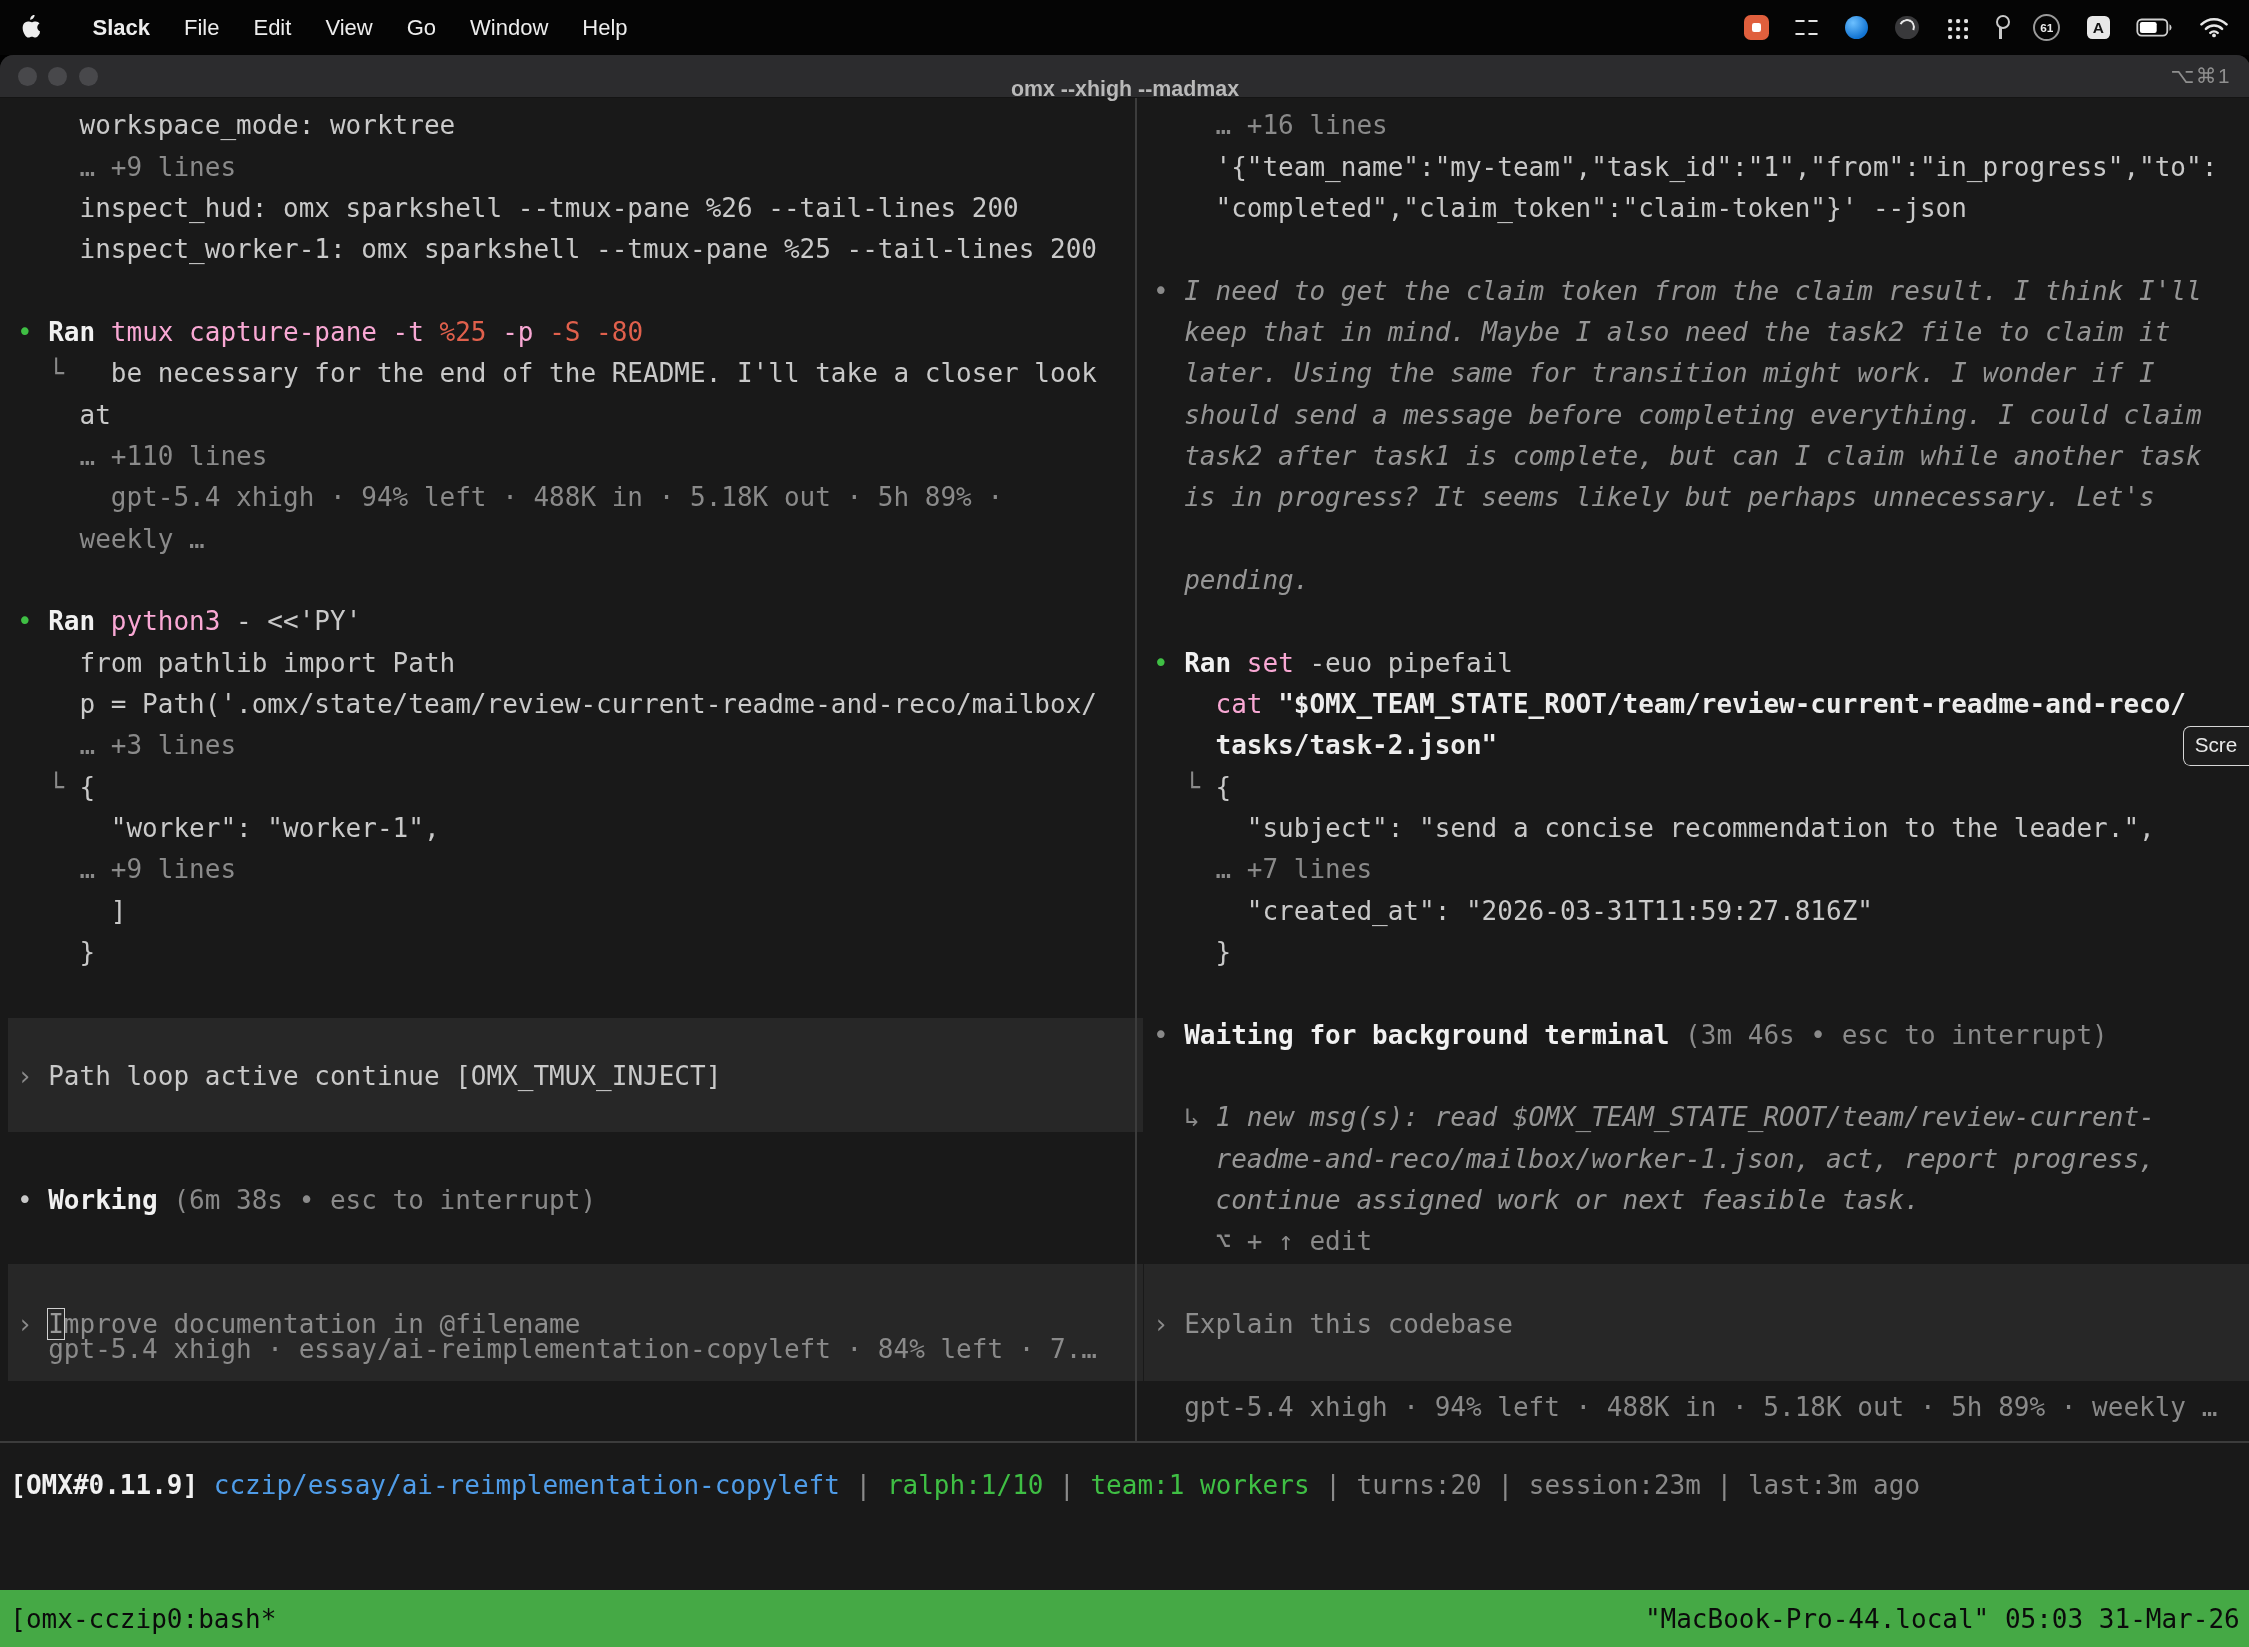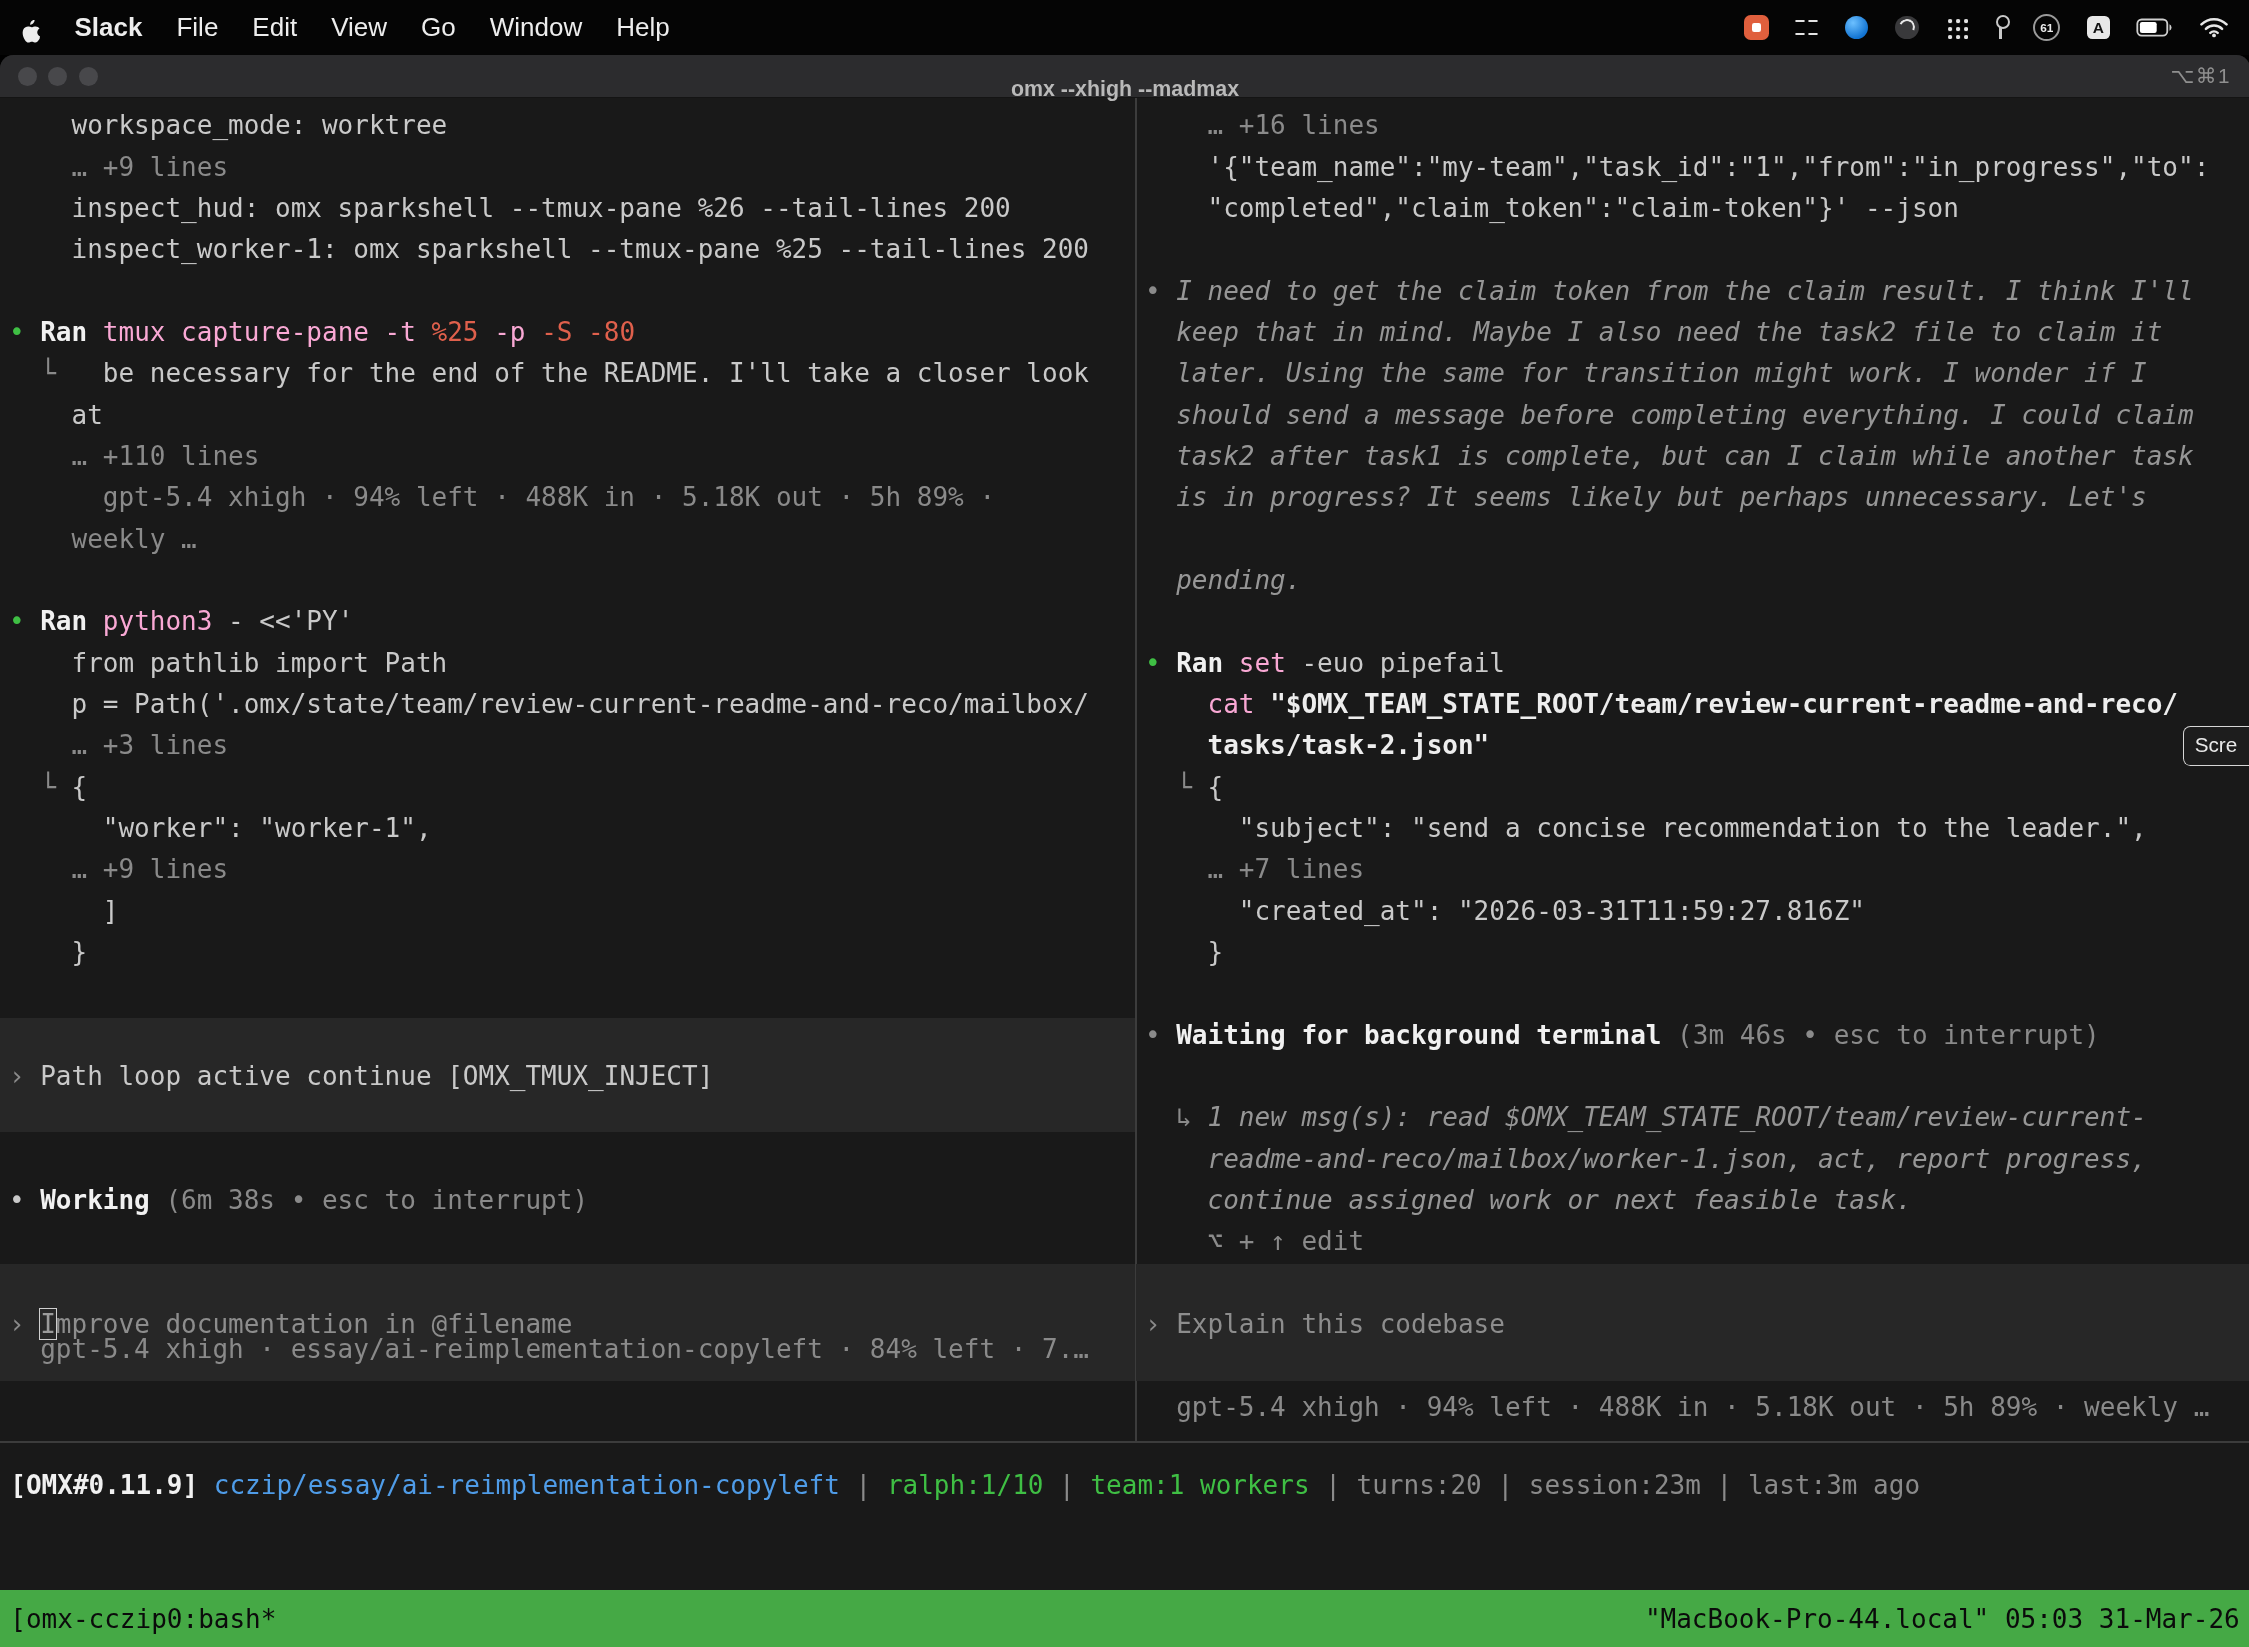--- a/index.html
+++ b/index.html
@@ -1,20 +1,20 @@
 <!DOCTYPE html>
 <html style="font-size:11.8px"><head>
 <meta charset="utf-8">
 <style>
   *{margin:0;padding:0;box-sizing:border-box;}
   html,body{width:2250px;height:1648px;background:#000;overflow:hidden;font-family:"Liberation Sans",sans-serif;}
 
   
   .menubar{position:absolute;top:0;left:0;width:2250px;height:55px;background:#050505;display:flex;align-items:center;justify-content:space-between;padding:0 22px;color:#ededed;}
-  .mb-left{display:flex;align-items:flex-end;gap:34px;font-size:26px;}
+  .mb-left{display:flex;align-items:flex-start;gap:52px;font-size:22px;}
   .menu-items{display:flex;gap:34px;}
   .menu-item{cursor:default;}
   .app-name{font-weight:bold;}
   .mb-right{display:flex;align-items:center;gap:26.6px;}
   .mi{display:flex;align-items:center;justify-content:center;}
   .ic-record{width:25px;height:25px;border-radius:6.6px;background:#e05f3d;}
   .ic-record i{display:block;width:8.9px;height:8.9px;background:#fff;border-radius:2.2px;}
   .ic-grid{width:23px;height:23px;display:grid;grid-template-columns:1fr 1fr;grid-template-rows:1fr 1fr;gap:3px;}
   .ic-grid i{border:1.8px solid #e3e3e3;border-radius:2.2px;}
   .ic-blue{width:23.6px;height:23.6px;border-radius:50%;background:radial-gradient(circle at 35% 30%,#6cc0ff,#1173d2 72%);}
@@ -28,21 +28,21 @@
   .ic-lang{width:23px;height:23px;border-radius:5.2px;background:#e8e8e8;color:#141414;font-size:15.5px;font-weight:bold;}
 
   
   .window{position:absolute;top:55px;left:0;width:2250px;height:1593px;background:#191919;border-radius:13.3px 13.3px 0 0;overflow:hidden;}
   .titlebar{position:absolute;top:0;left:0;width:100%;height:43px;background:#2c2c2e;border-bottom:0.7px solid #141414;display:flex;align-items:center;}
   .traffic{position:absolute;left:17.7px;top:11.8px;display:flex;gap:11.8px;}
   .tl{width:19px;height:19px;border-radius:50%;background:#48484b;}
   .win-title{width:100%;text-align:center;font-size:21.4px;font-weight:bold;color:#b9b9b9;margin-top:27px;}
   .win-shortcut{position:absolute;right:19px;font-size:20.7px;color:#8f8f8f;letter-spacing:1.5px;}
 
-  .pane{position:absolute;top:43px;height:1343px;overflow:hidden;font-family:"DejaVu Sans Mono",monospace;font-size:26px;}
+  .pane{position:absolute;top:43px;height:1343px;overflow:hidden;font-family:"DejaVu Sans Mono",monospace;font-size:26px;margin-left:8px;}
   .pane-left{left:0;width:1135px;}
   .pane-right{left:1136px;width:1114px;}
   .pane-divider{position:absolute;top:43px;left:1135px;width:1.5px;height:1343px;background:#3c3c3c;}
   .tline{position:absolute;left:8.9px;right:0;height:41px;line-height:41px;white-space:pre;color:#c9c9c9;}
   .band{position:absolute;left:0;width:100%;background:#272727;}
 
   
   .sg-d{color:#c9c9c9;}
   .sg-m{color:#8a8a8a;}
   .sg-b{color:#f1f1f1;font-weight:bold;}

